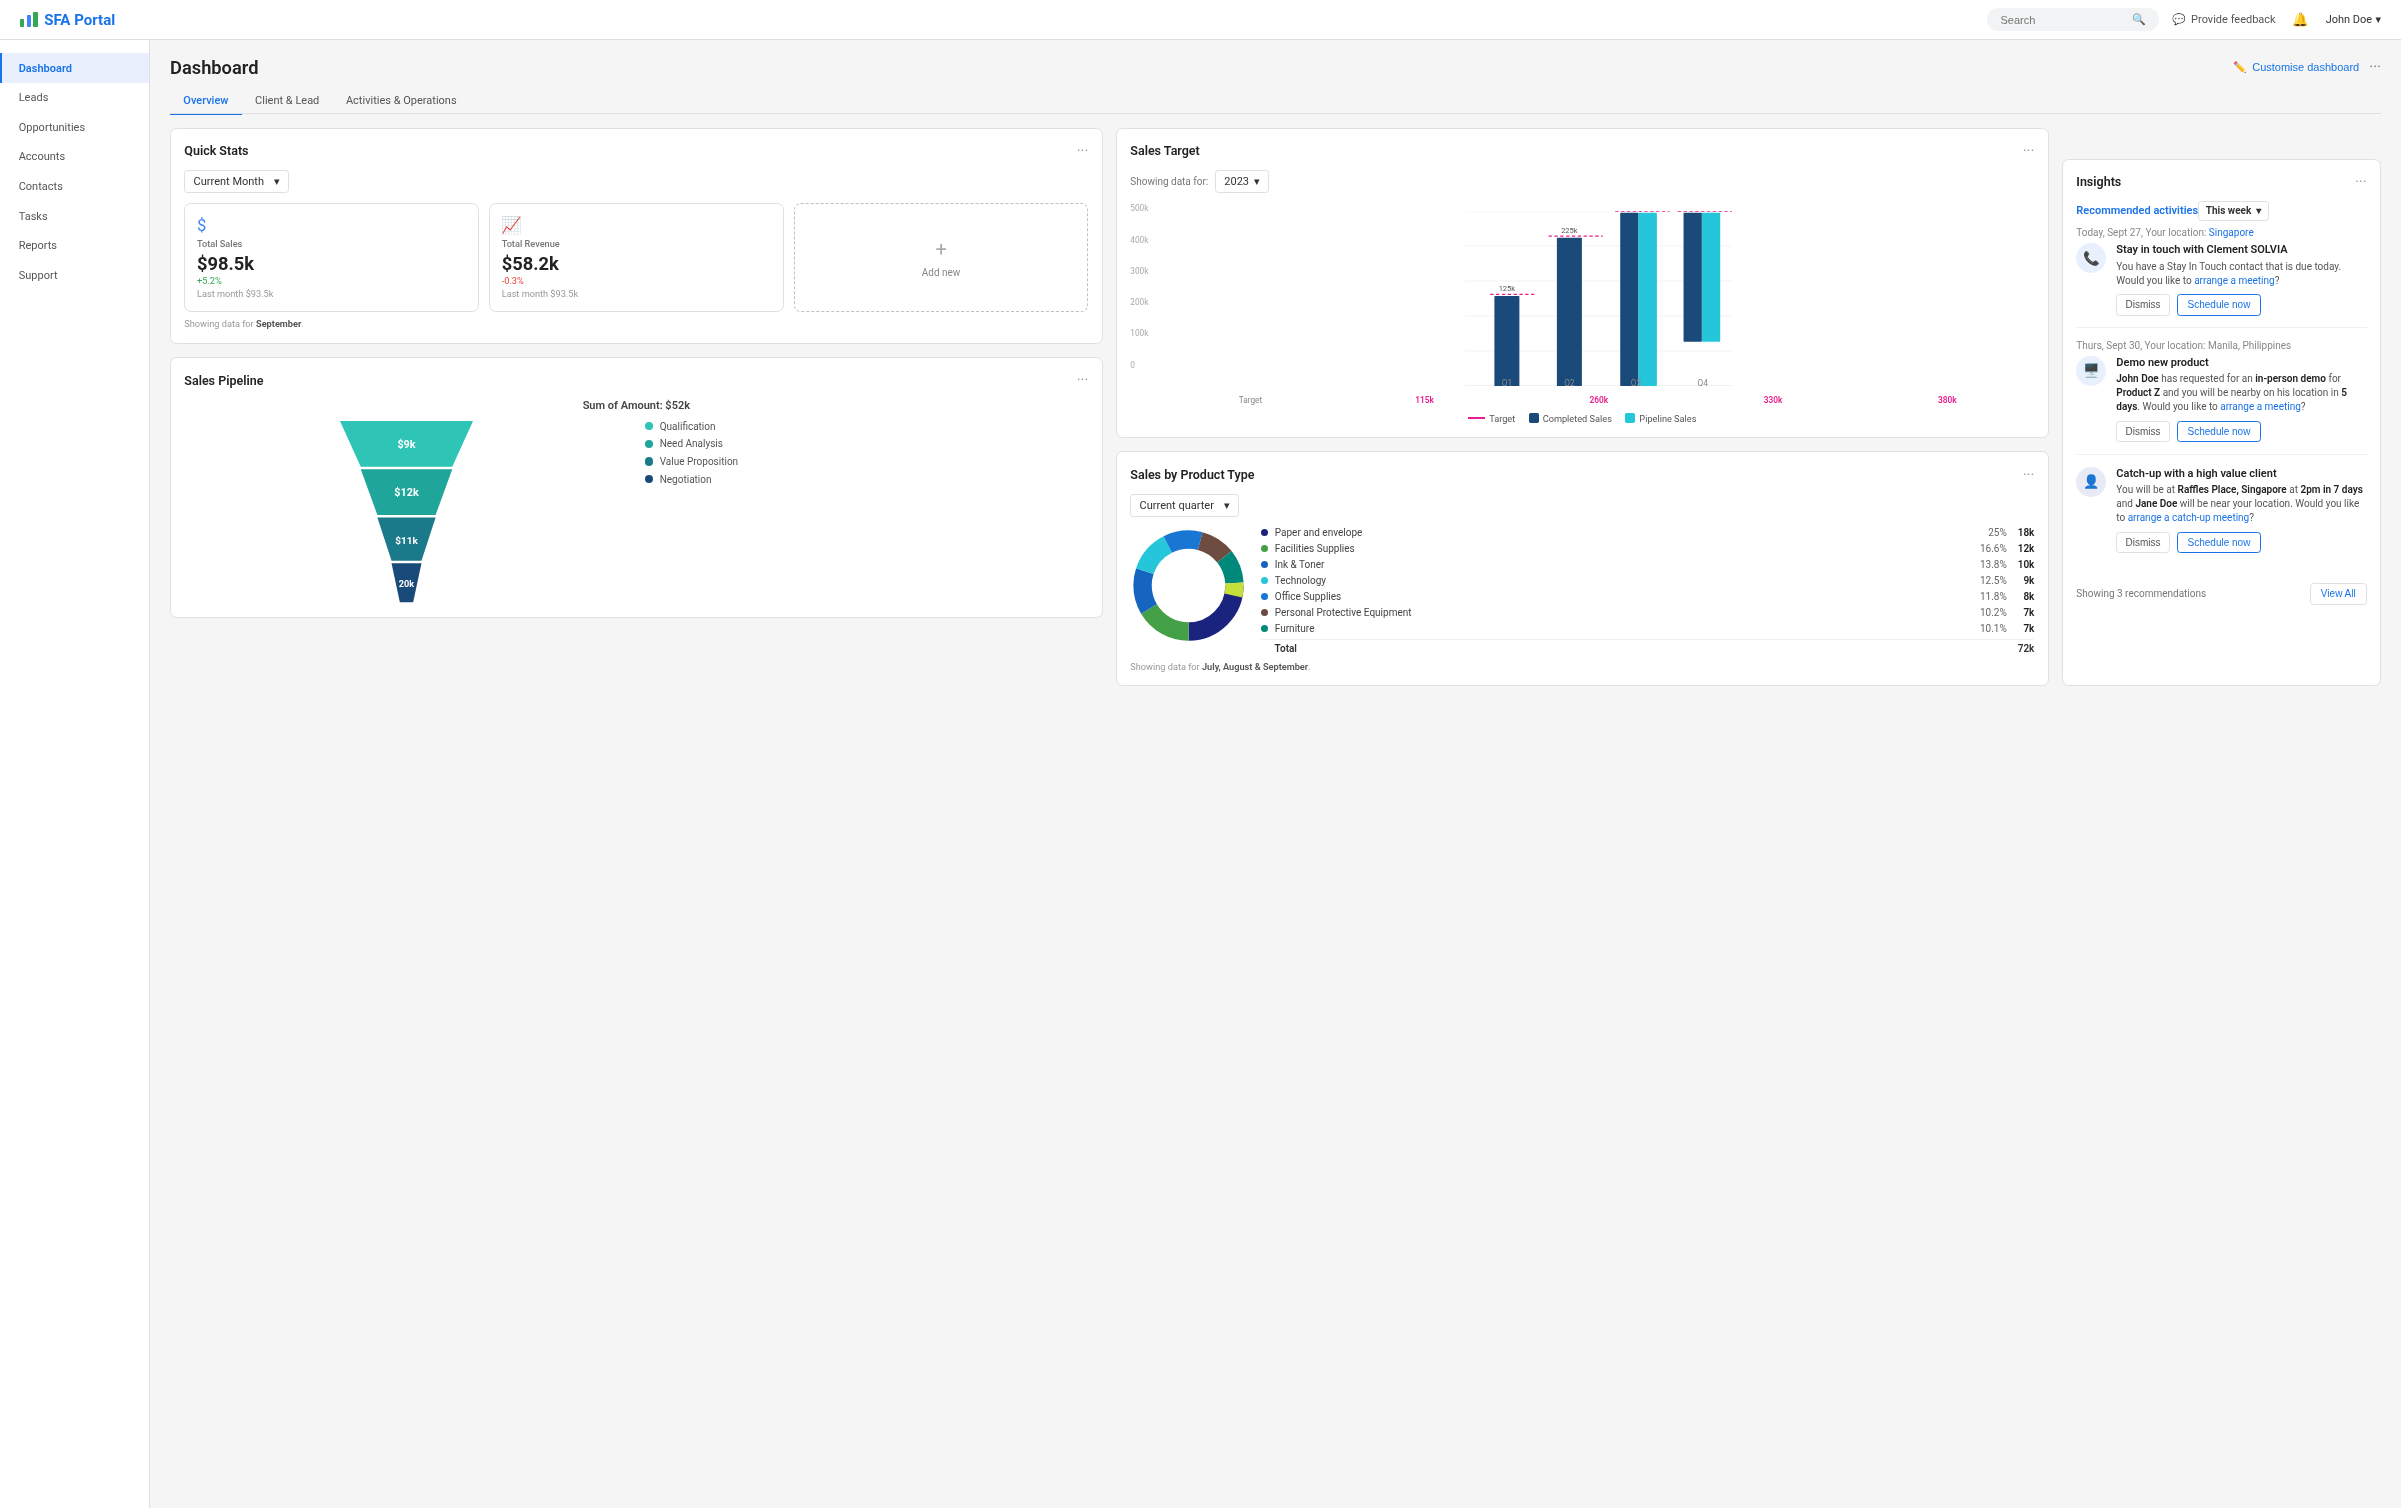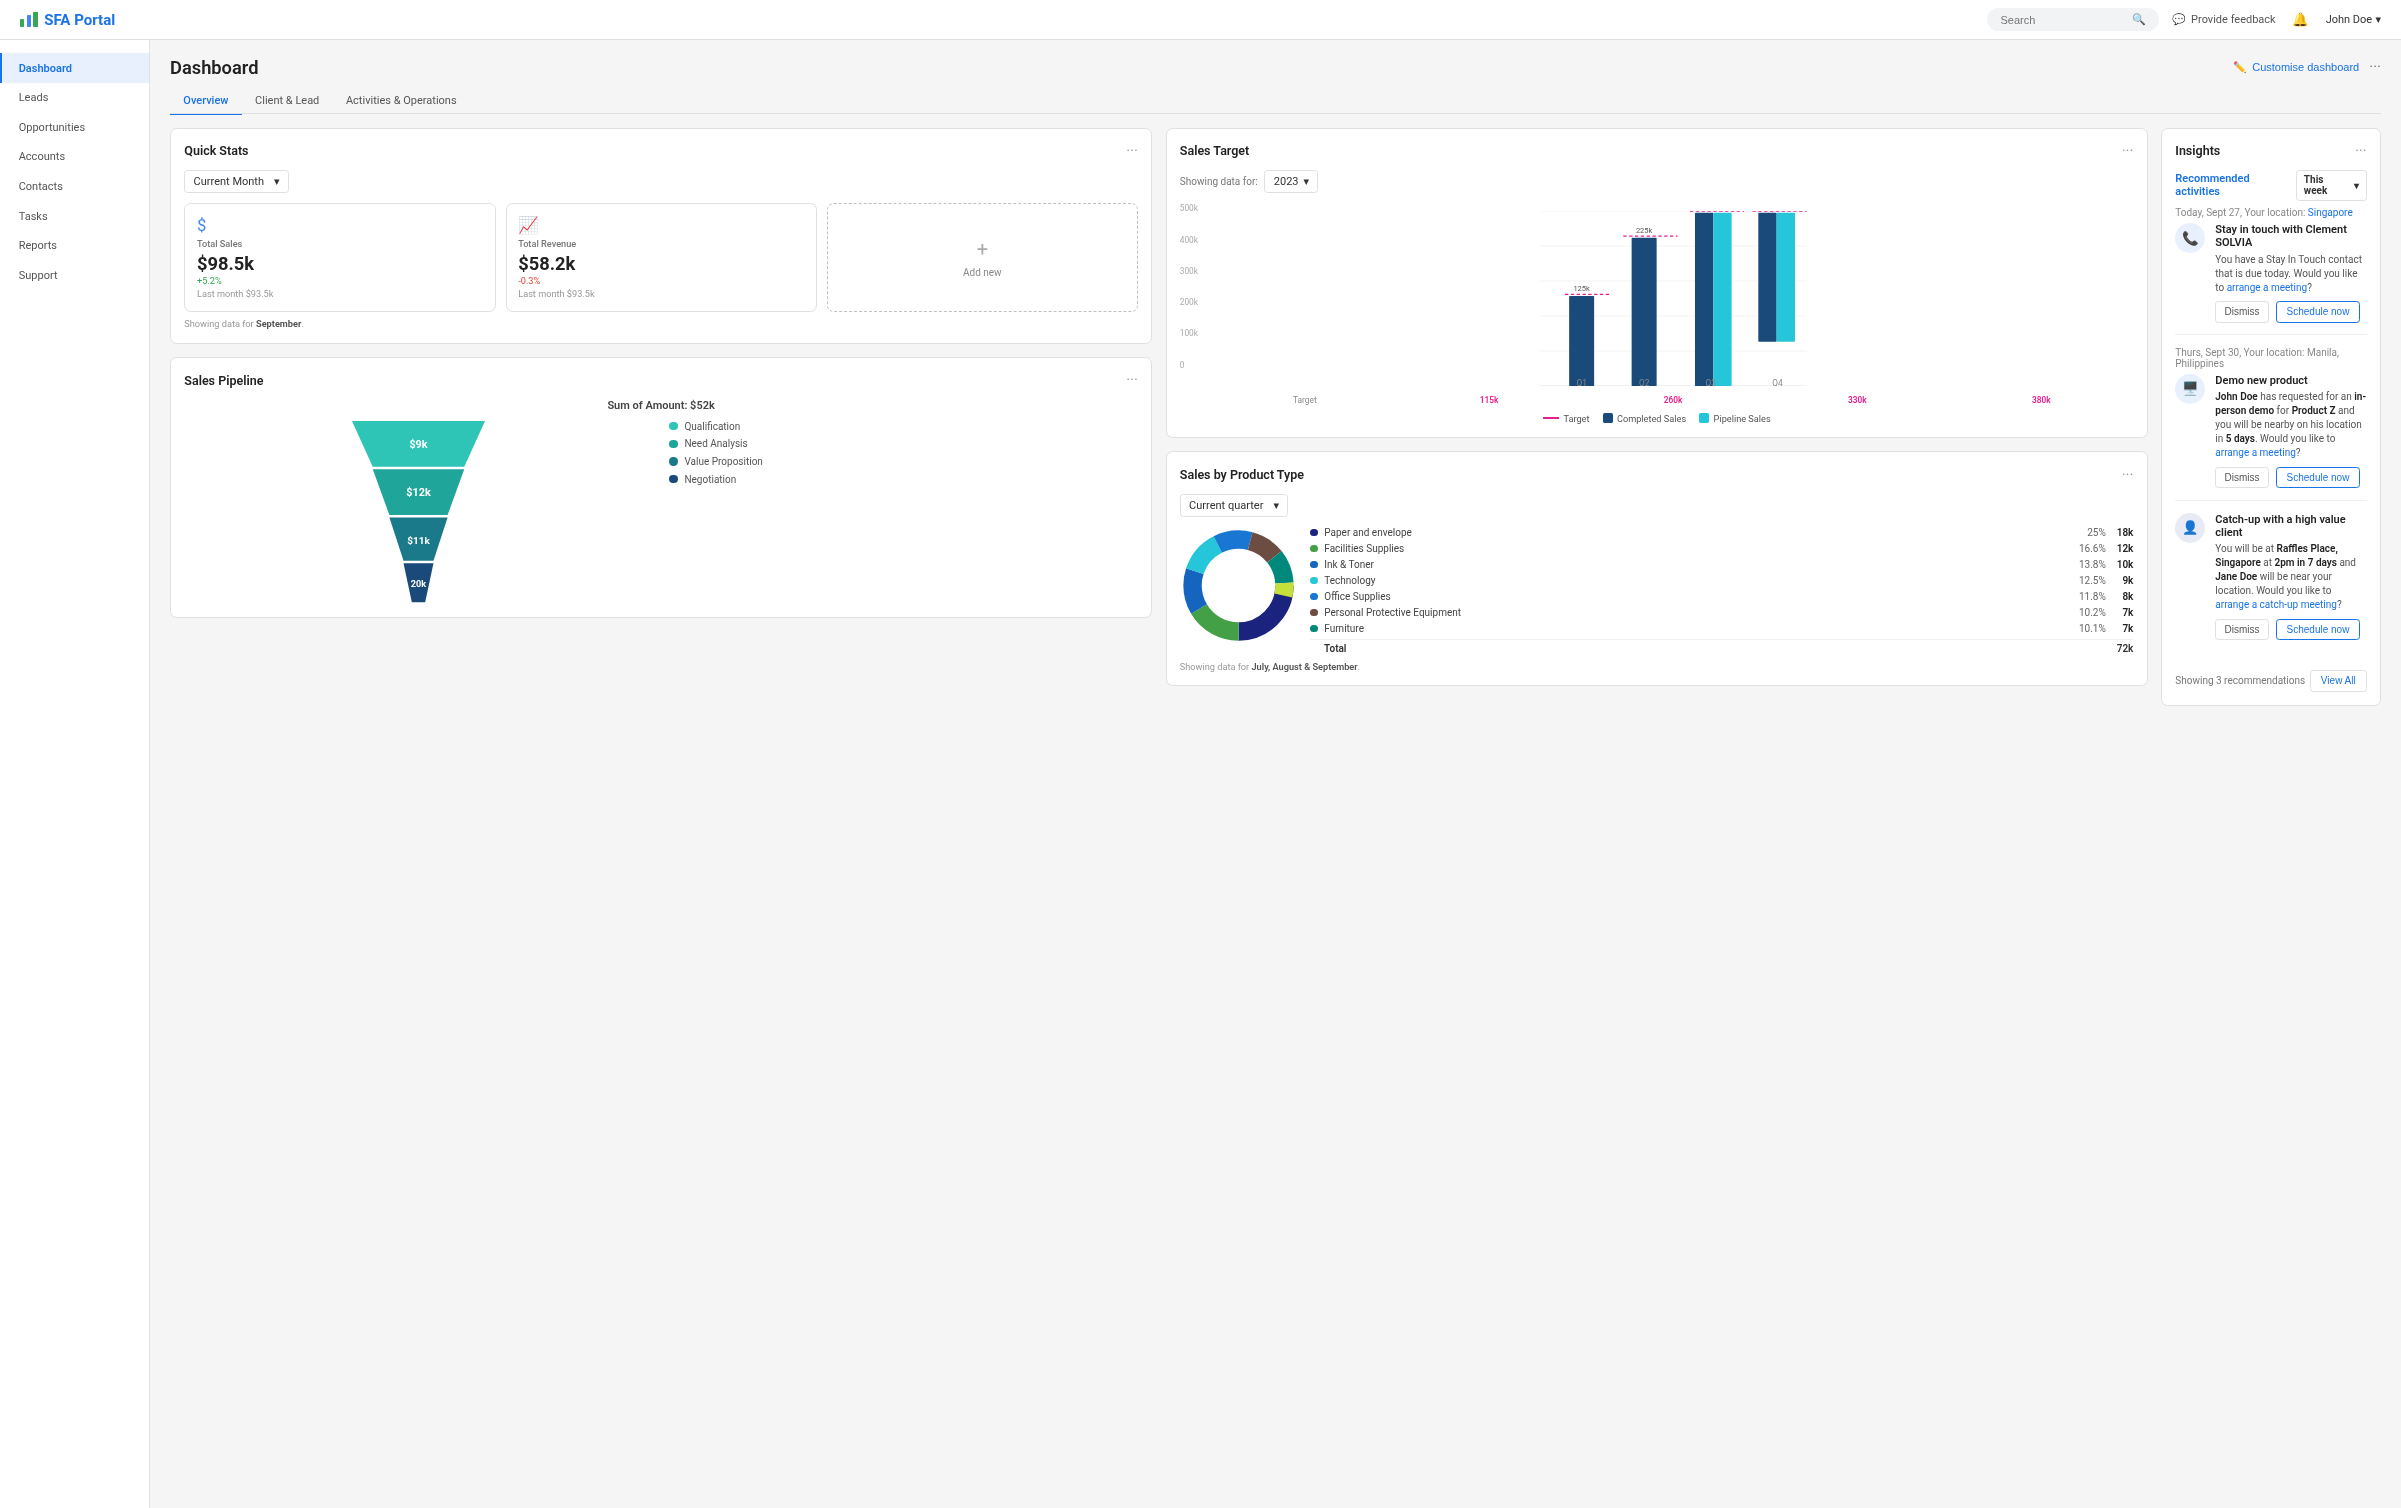--- a/index.html
+++ b/index.html
@@ -74,21 +74,21 @@
     .pipeline-footer { display: flex; justify-content: space-between; align-items: center; margin-top: 10px; }
     .view-report-btn { border: 0.8px solid #1a73e8; color: #1a73e8; background: #fff; border-radius: 3.3px; padding: 5px 11.7px; font-size: 10px; cursor: pointer; }
 
     
     .chart-selector { display: flex; align-items: center; gap: 5px; border: 0.8px solid #e0e0e0; border-radius: 3.3px; padding: 4.2px 8.3px; font-size: 11px; cursor: pointer; background: #fff; }
     .chart-legend { display: flex; gap: 13.3px; margin-top: 6.7px; justify-content: center; }
     .chart-legend-item { display: flex; align-items: center; gap: 4.2px; font-size: 9.2px; color: #555; }
     .insights-card { background: #fff; border-radius: 6.7px; border: 0.8px solid #e0e0e0; padding: 13.3px; height: 100%; }
     .insights-header { display: flex; align-items: center; justify-content: space-between; margin-bottom: 10px; }
     .insights-title { font-size: 12.5px; font-weight: 600; color: #222; }
-    .rec-header { display: flex; align-items: center; justify-content: space-between; margin-bottom: 5px; }
+    .rec-header { display: flex; align-items: center; justify-content: flex-start; margin-bottom: 5px; }
     .rec-title { font-size: 11px; font-weight: 600; color: #1a73e8; }
     .week-selector { display: flex; align-items: center; gap: 5px; border: 0.8px solid #e0e0e0; border-radius: 3.3px; padding: 3.3px 6.7px; font-size: 10px; cursor: pointer; font-weight: bold; }
     .activity-item { display: flex; gap: 10px; margin-bottom: 11.7px; padding-bottom: 11.7px; border-bottom: 0.8px solid #f0f0f0; }
     .activity-icon { width: 30px; height: 30px; border-radius: 50%; background: #e8f0fe; display: flex; align-items: center; justify-content: center; flex-shrink: 0; font-size: 13.3px; }
     .activity-content { flex: 1; }
     .activity-title { font-size: 11px; font-weight: 600; color: #222; margin-bottom: 3.3px; }
     .activity-desc { font-size: 10px; color: #555; line-height: 1.4; }
     .activity-desc strong { color: #222; font-weight: 600; }
     .activity-desc a { color: #1a73e8; text-decoration: none; }
     .activity-actions { display: flex; gap: 6.7px; margin-top: 6.7px; }
@@ -110,21 +110,21 @@
     .product-footer { font-size: 9.2px; color: #999; margin-top: 6.7px; }
     .product-footer span { font-weight: 600; color: #555; margin-top: 40px; }
 
     
     .showing-data { font-size: 9.2px; color: #999; margin-top: 6.7px; }
     .showing-data strong { color: #555; }
 
     .top-layout { display: flex; gap: 13.3px; }
     .left-col { flex: 1; display: flex; flex-direction: column; gap: 13.3px; }
     .middle-col { flex: 1; display: flex; flex-direction: column; gap: 13.3px; }
-    .right-col { width: 220px; flex-shrink: 0; }
+    .right-col { width: 319px; flex-shrink: 0; margin-top: 31px; }
 
     
     .section-date-header { font-size: 10px; color: #888; margin: 6.7px 0 5px 0; }
     .section-date-header .location { color: #1a73e8; }
   </style>
 </head>
 <body>
 
 <nav class="topnav">
   <div class="logo">

